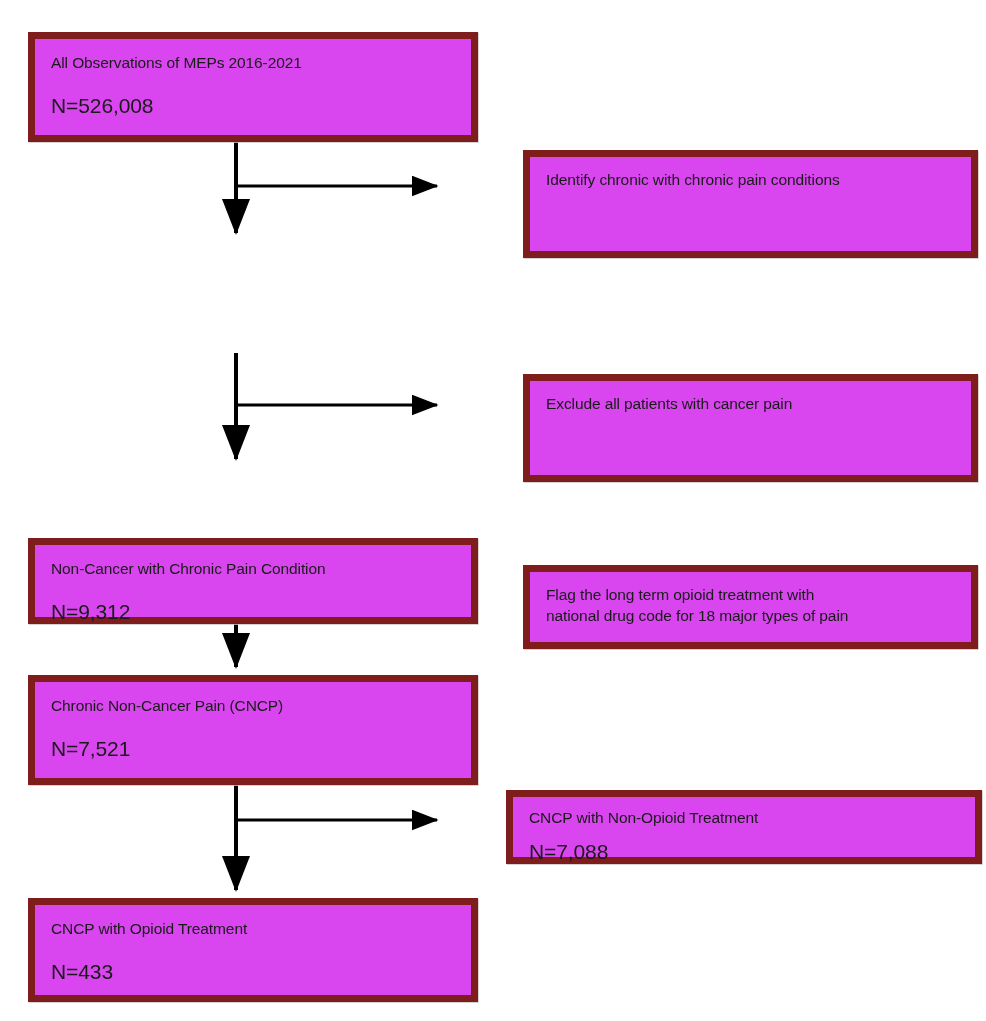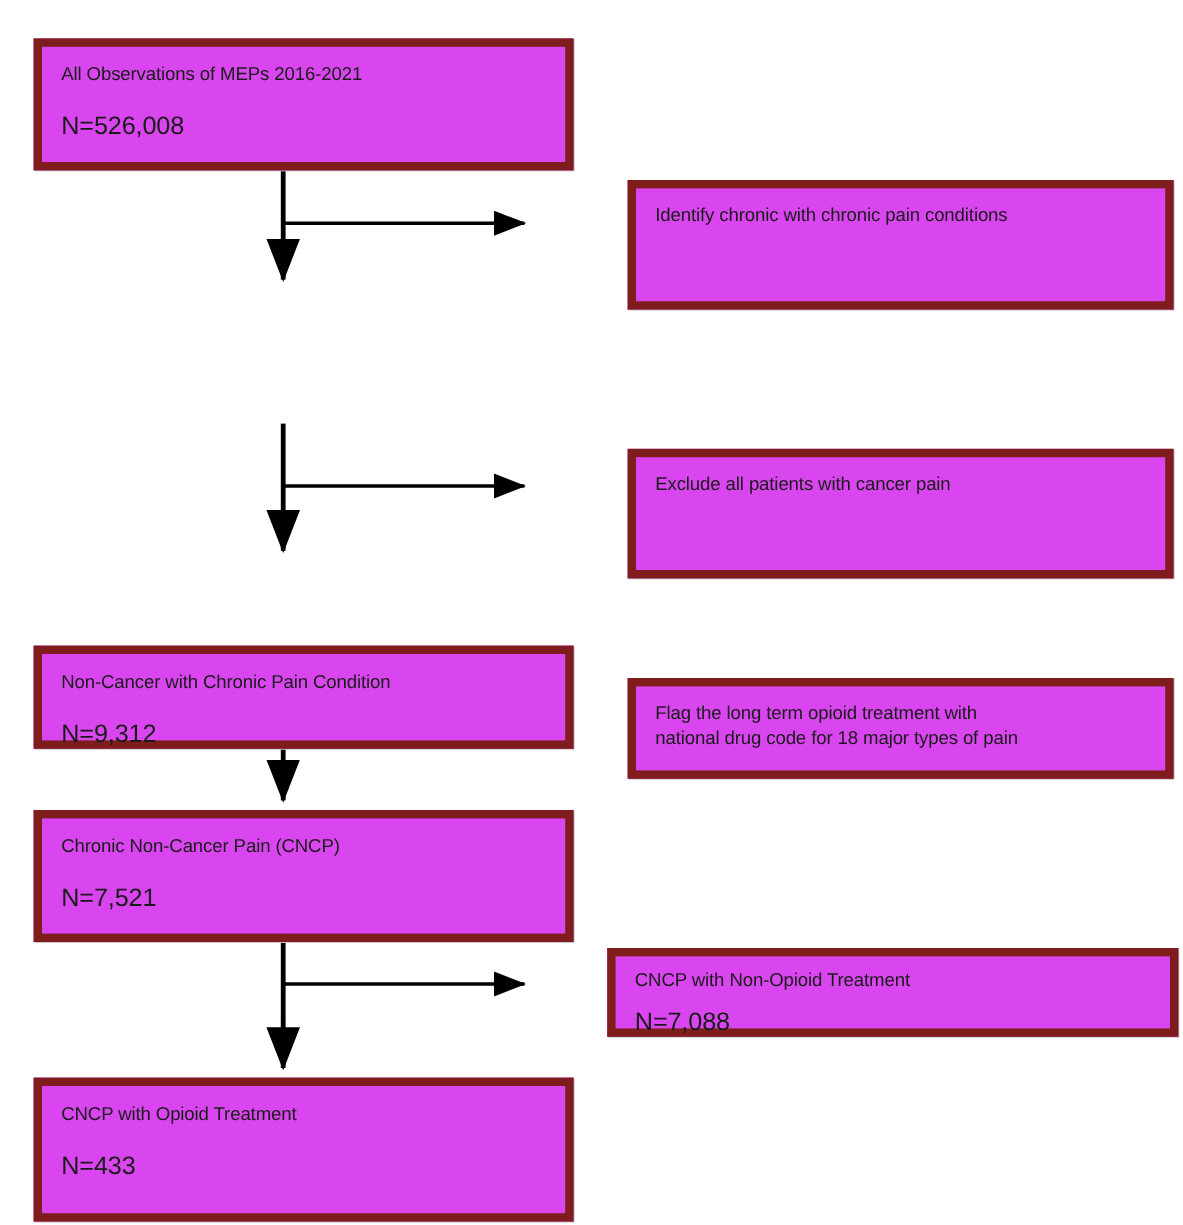--- a/index.html
+++ b/index.html
@@ -32,21 +32,21 @@
     box-shadow: 0.8px 0.8px 0 0 #c9c9c9;
   }
 
   .stage-box { left: 28px; width: 450px; }
   .note-box  { left: 523px; width: 455px; }
 
   .stage-1 { top: 32px;  height: 110px; }
   .stage-2 { top: 241px; height: 112px; }
   .stage-3 { top: 491px; height: 86px; margin-top: 47px; }
   .stage-4 { top: 675px; height: 110px; }
-  .stage-5 { top: 898px; height: 120px; }
+  .stage-5 { top: 898px; height: 104px; }
 
   .note-1 { top: 150px; height: 108px; }
   .note-2 { top: 374px; height: 108px; }
   .note-3 { top: 565px; height: 84px; }
   .note-4 { left: 506px; width: 476px; top: 790px; height: 74px; }
 
   .box-title {
     position: absolute;
     left: 16px;
     right: 12px;

